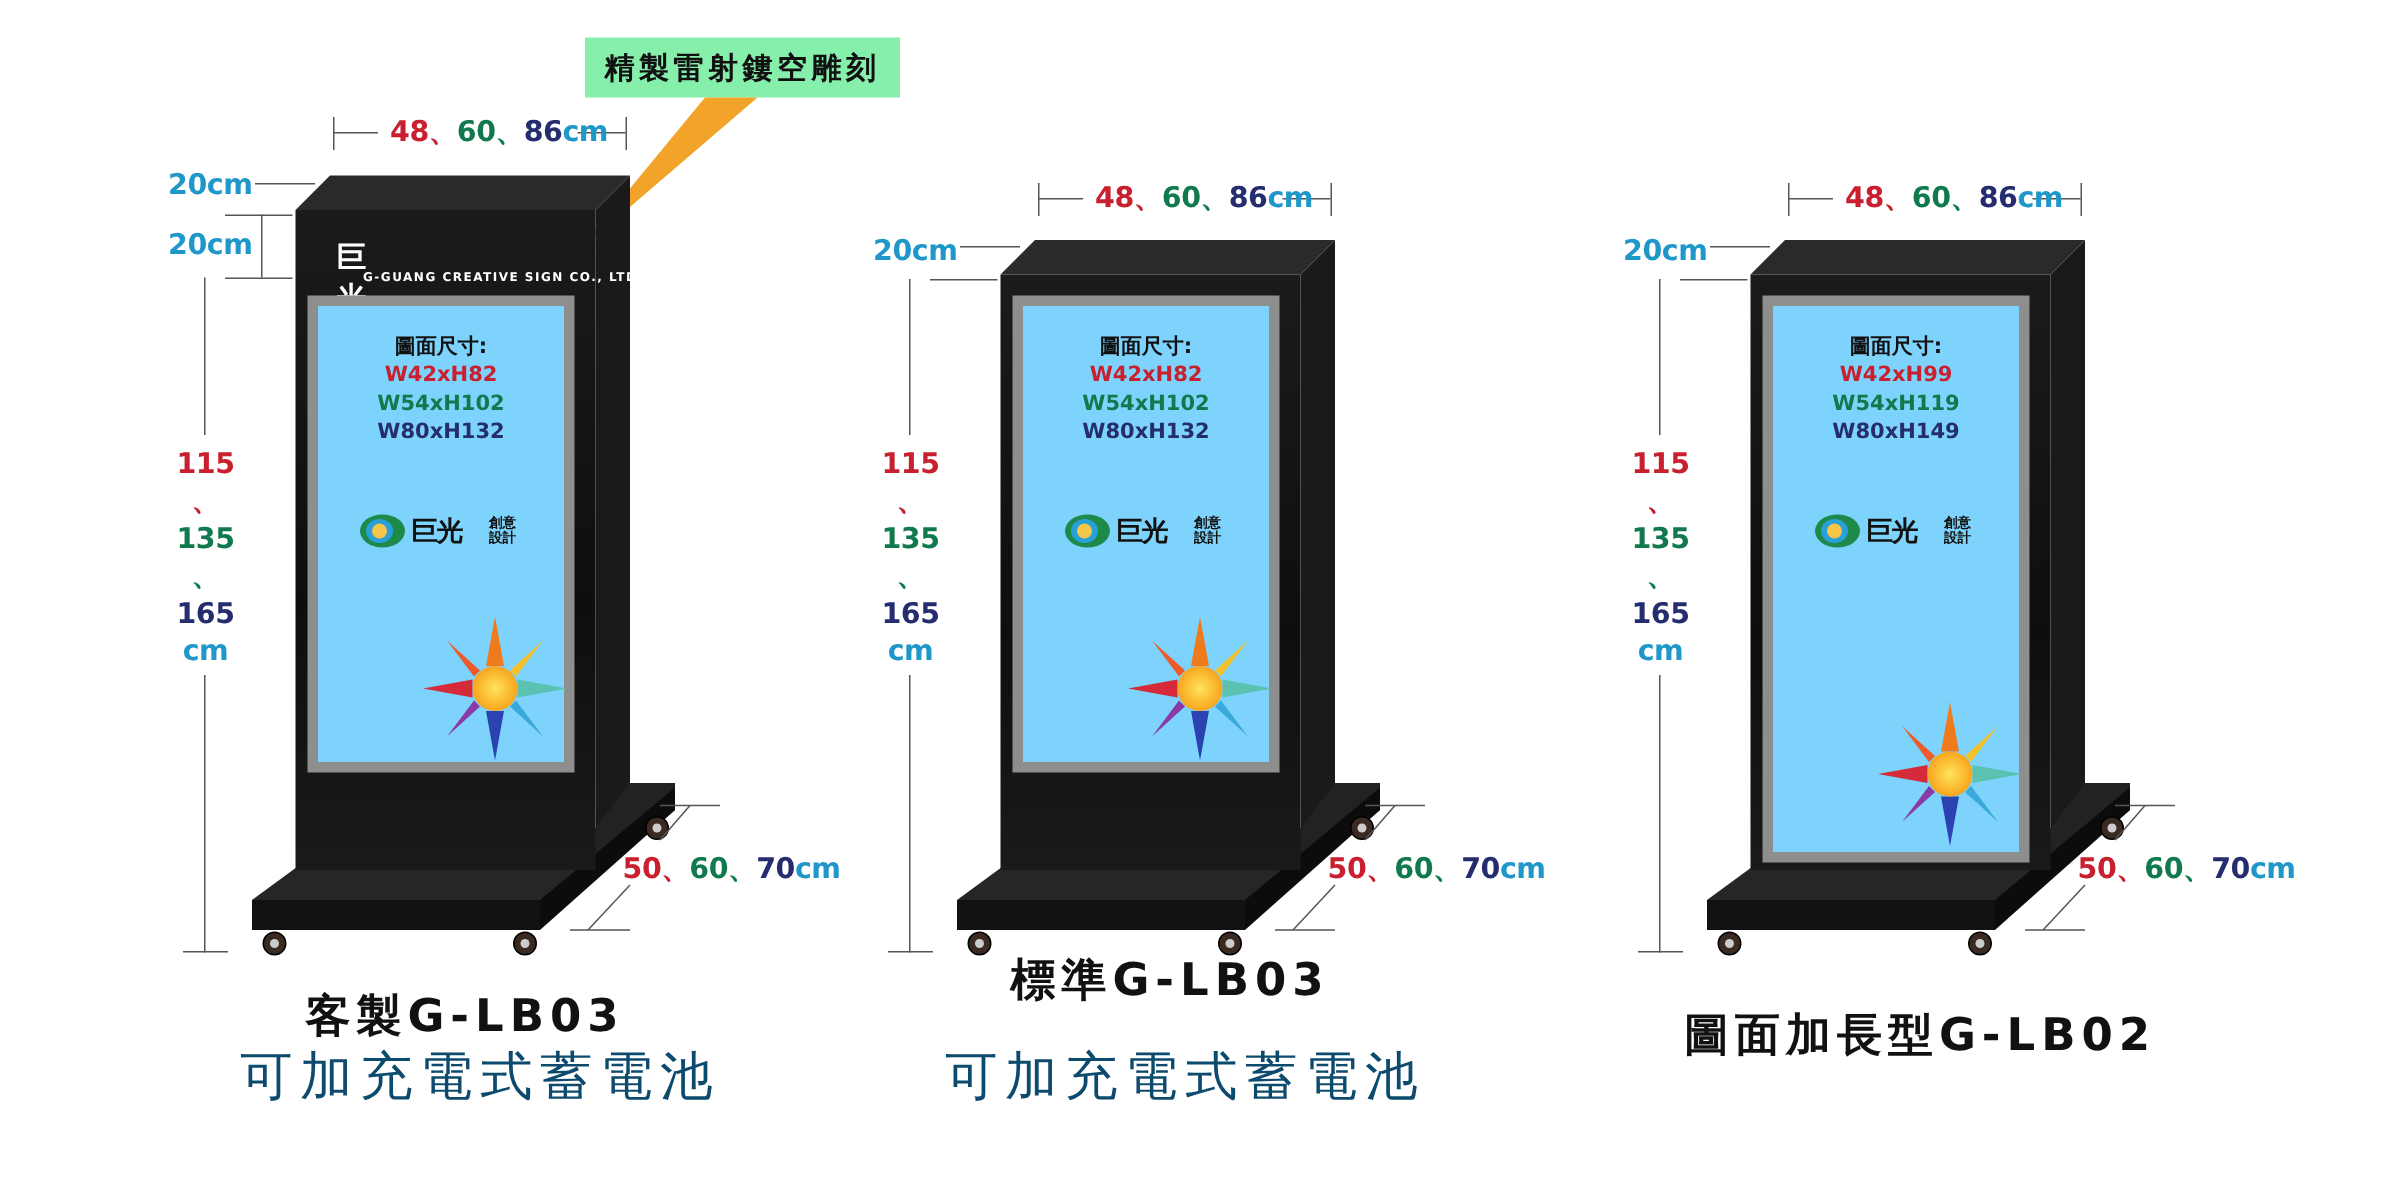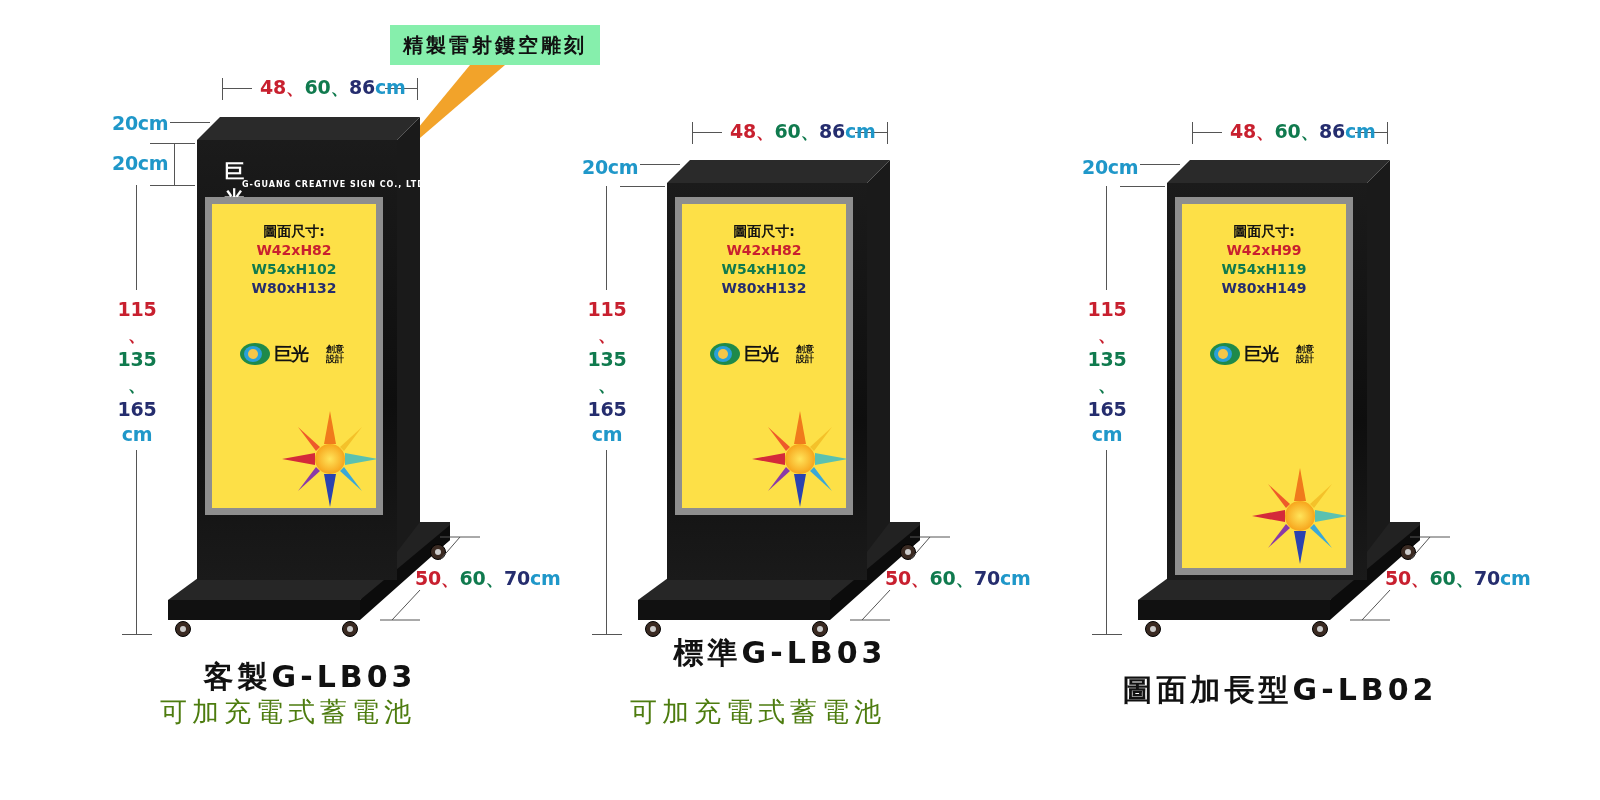--- a/index.html
+++ b/index.html
@@ -6,27 +6,27 @@
   body{width:1600px;height:800px;position:relative;overflow:hidden;font-family:"DejaVu Sans","Liberation Sans",sans-serif;}
   .abs{position:absolute;}
   .dim{font-size:19px;font-weight:bold;white-space:nowrap;letter-spacing:-0.3px;}
   .c-red{color:#c8202f;}
   .c-green{color:#107a4e;}
   .c-navy{color:#252d6e;}
   .c-blue{color:#1f97c9;}
   .line{position:absolute;background:#555;}
   .sign-body{position:absolute;background:linear-gradient(180deg,#1b1b1b,#0e0e0e 60%,#1a1a1a);}
   .panel{position:absolute;background:#8e8e8e;}
-  .panel-inner{position:absolute;background:#fde047;left:7px;top:7px;right:7px;bottom:7px;}
+  .panel-inner{position:absolute;background:#7dd3fc;left:7px;top:7px;right:7px;bottom:7px;}
   .psize{position:absolute;left:0;right:0;text-align:center;font-weight:bold;font-size:14px;line-height:19px;}
   .psize .h{color:#111;}
   .wheel{position:absolute;width:14px;height:14px;border-radius:50%;background:#3a2a22;border:1px solid #000;}
   .wheel::after{content:"";position:absolute;left:4px;top:4px;width:6px;height:6px;border-radius:50%;background:#ccc;}
   .title{position:absolute;text-align:center;font-weight:bold;font-size:30px;letter-spacing:4px;color:#111;white-space:nowrap;}
-  .subtitle{position:absolute;font-size:27px;letter-spacing:5px;color:#4d7c0f;white-space:nowrap;}
+  .subtitle{position:absolute;text-align:center;font-size:35px;letter-spacing:5px;color:#0c4a6e;white-space:nowrap;}
   .callout{position:absolute;left:390px;top:25px;width:210px;height:40px;background:#86efac;color:#111;font-weight:bold;font-size:20px;letter-spacing:3px;text-align:center;line-height:40px;}
   .brand-logo{position:absolute;display:flex;align-items:center;}
   .swoosh{width:30px;height:22px;border-radius:50%;background:#1e8a4a;position:relative;}
   .swoosh::before{content:"";position:absolute;left:4px;top:3px;width:18px;height:16px;border-radius:50%;background:#2aa0d8;}
   .swoosh::after{content:"";position:absolute;left:8px;top:6px;width:10px;height:10px;border-radius:50%;background:#f6c648;}
   .brand-text{font-weight:bold;color:#111;font-size:18px;margin-left:4px;letter-spacing:-1px;}
   .brand-small{font-size:9px;line-height:10px;font-weight:bold;color:#111;margin-left:2px;padding-left:16px;}
   .top-brand{position:absolute;display:flex;align-items:center;color:#fff;}
   .top-brand .ring{width:26px;height:20px;border-radius:50%;background:#fff;position:relative;}
   .top-brand .ring::after{content:"";position:absolute;left:7px;top:4px;width:12px;height:12px;border-radius:50%;background:#111;}

